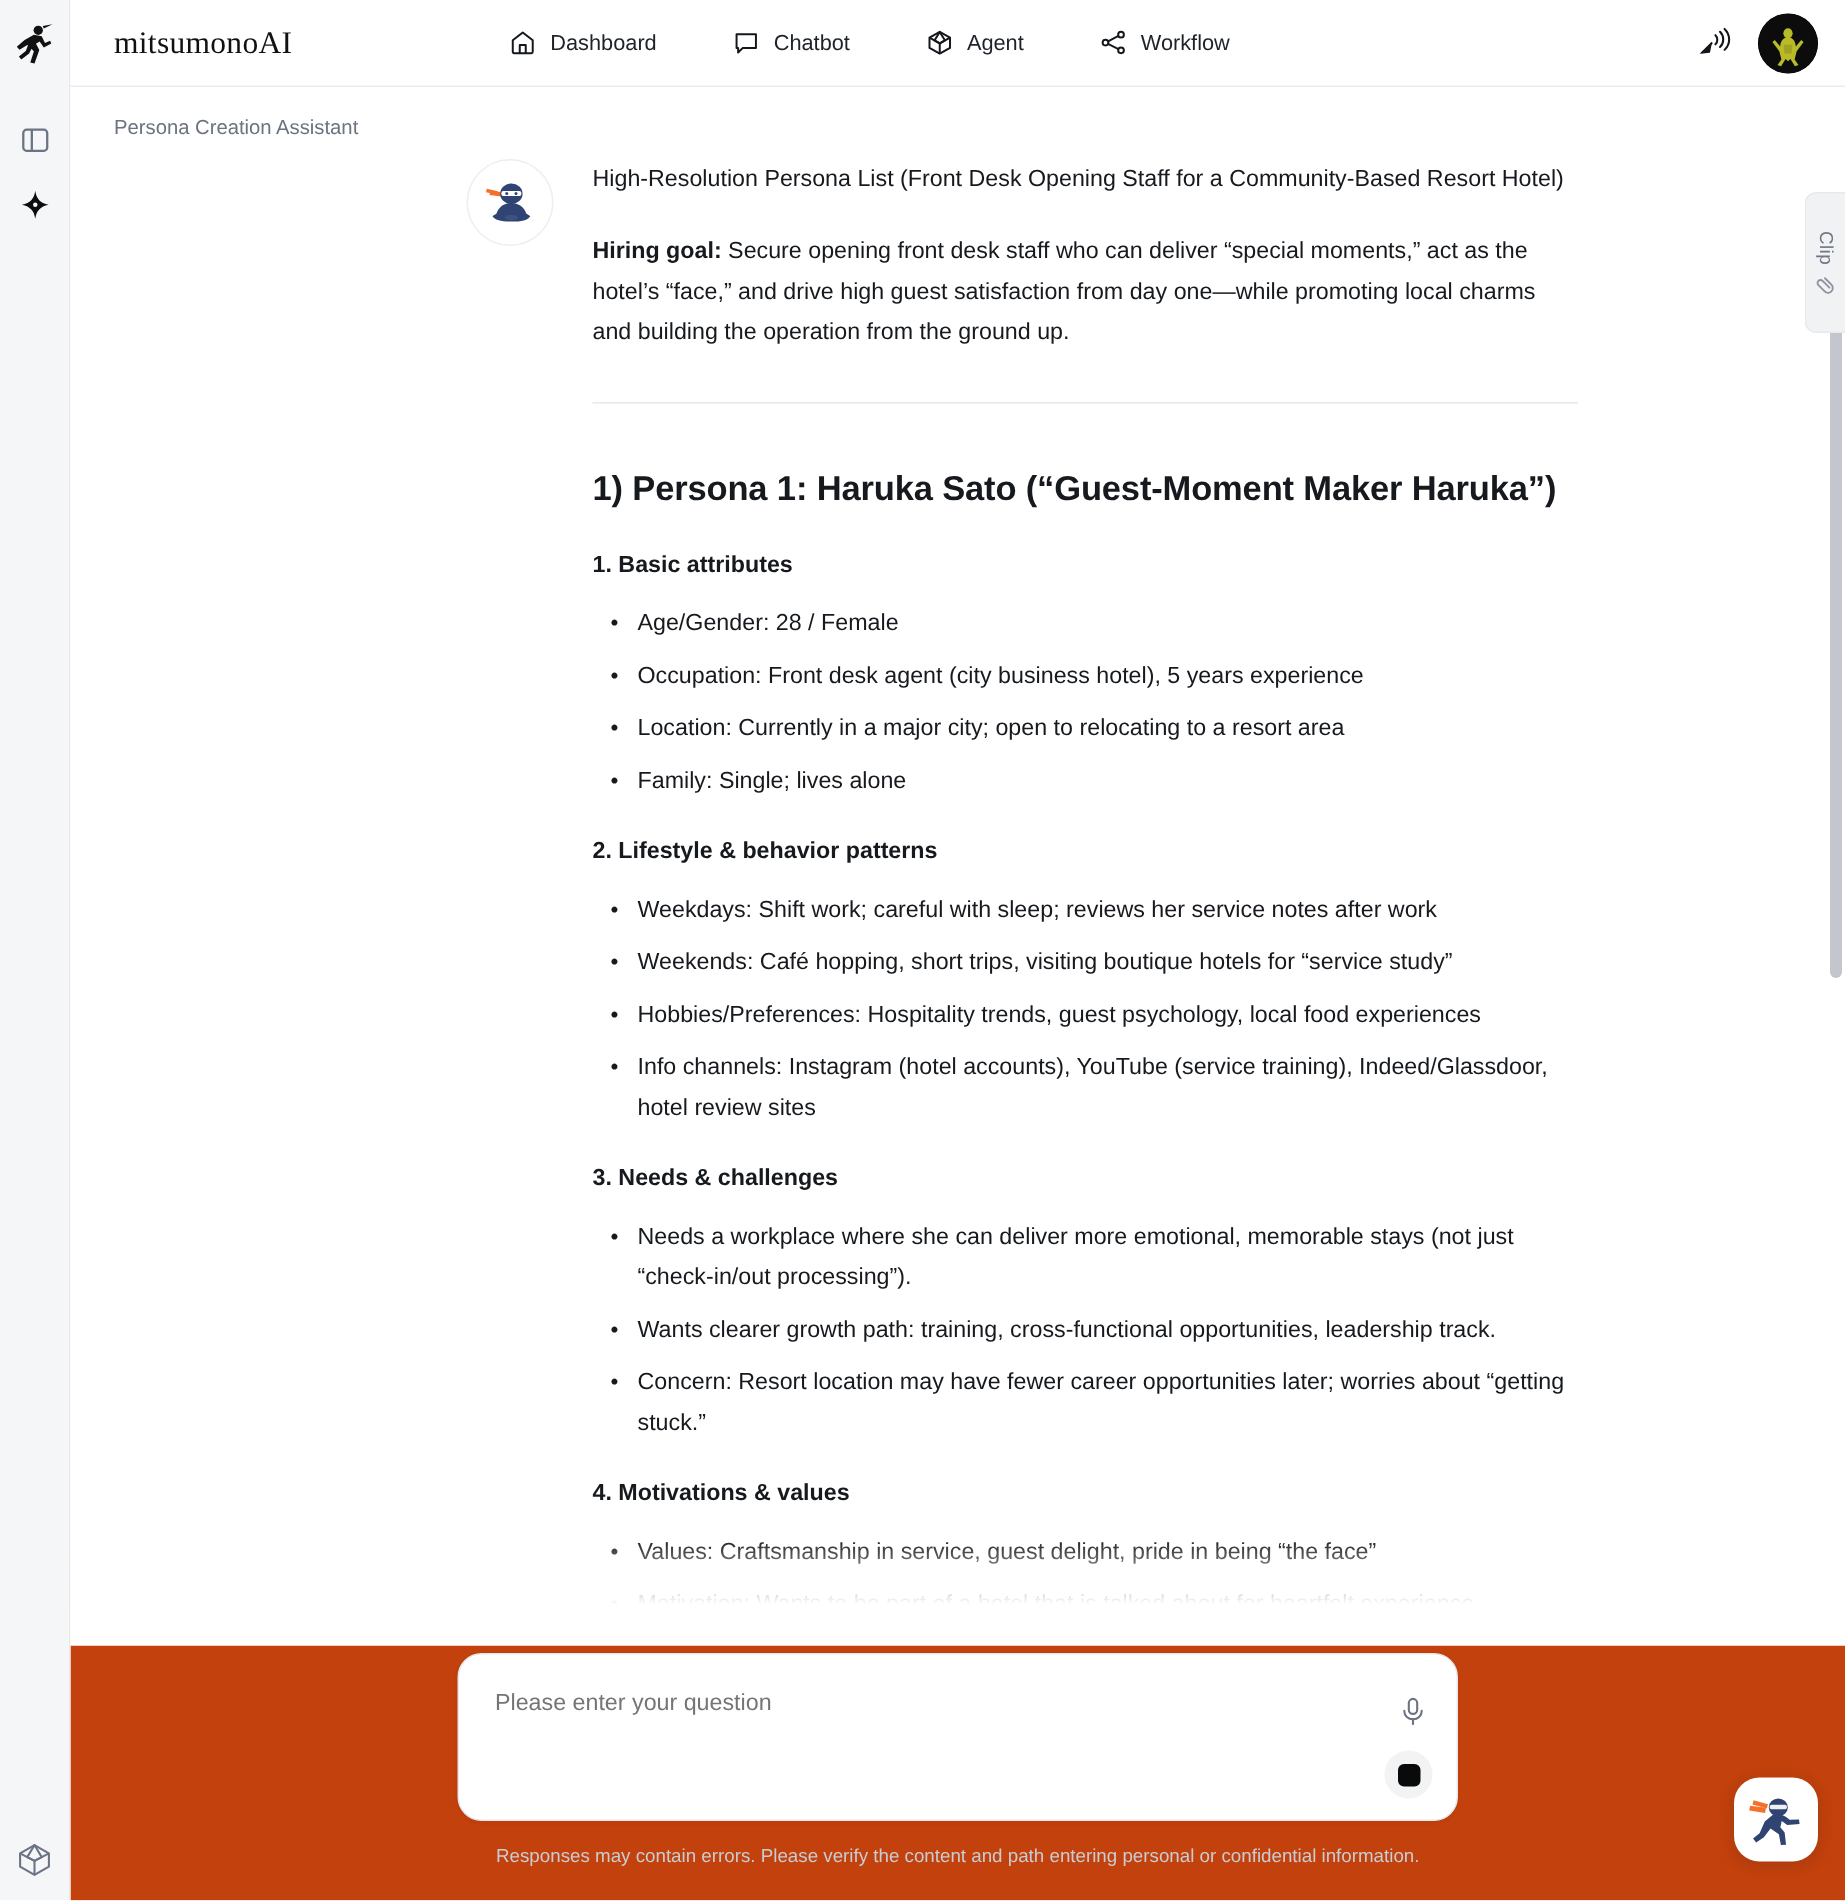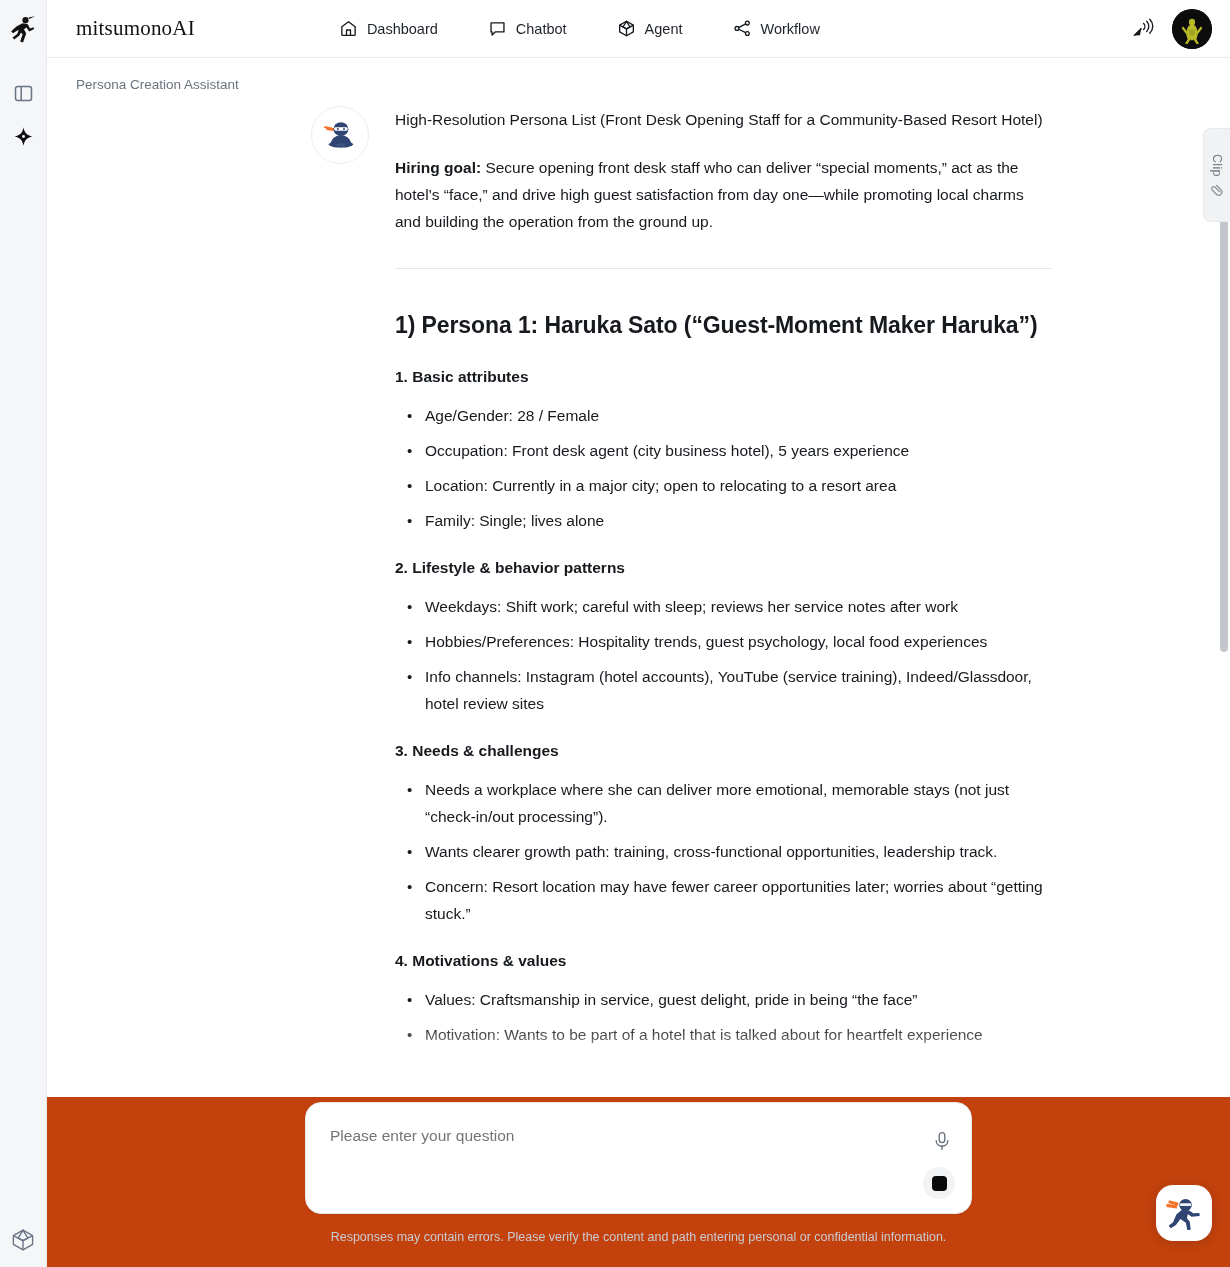--- a/index.html
+++ b/index.html
@@ -320,20 +320,21 @@
             <ul class="bl">
               <li>Age/Gender: 28 / Female</li>
               <li>Occupation: Front desk agent (city business hotel), 5 years experience</li>
               <li>Location: Currently in a major city; open to relocating to a resort area</li>
               <li>Family: Single; lives alone</li>
             </ul>
 
             <h3 class="sec">2. Lifestyle &amp; behavior patterns</h3>
             <ul class="bl">
               <li>Weekdays: Shift work; careful with sleep; reviews her service notes after work</li>
+              <li>Weekends: Café hopping, short trips, visiting boutique hotels for “service study”</li>
               <li>Hobbies/Preferences: Hospitality trends, guest psychology, local food experiences</li>
               <li>Info channels: Instagram (hotel accounts), YouTube (service training), Indeed/Glassdoor, hotel review sites</li>
             </ul>
 
             <h3 class="sec">3. Needs &amp; challenges</h3>
             <ul class="bl">
               <li>Needs a workplace where she can deliver more emotional, memorable stays (not just “check-in/out processing”).</li>
               <li>Wants clearer growth path: training, cross-functional opportunities, leadership track.</li>
               <li>Concern: Resort location may have fewer career opportunities later; worries about “getting stuck.”</li>
             </ul>

